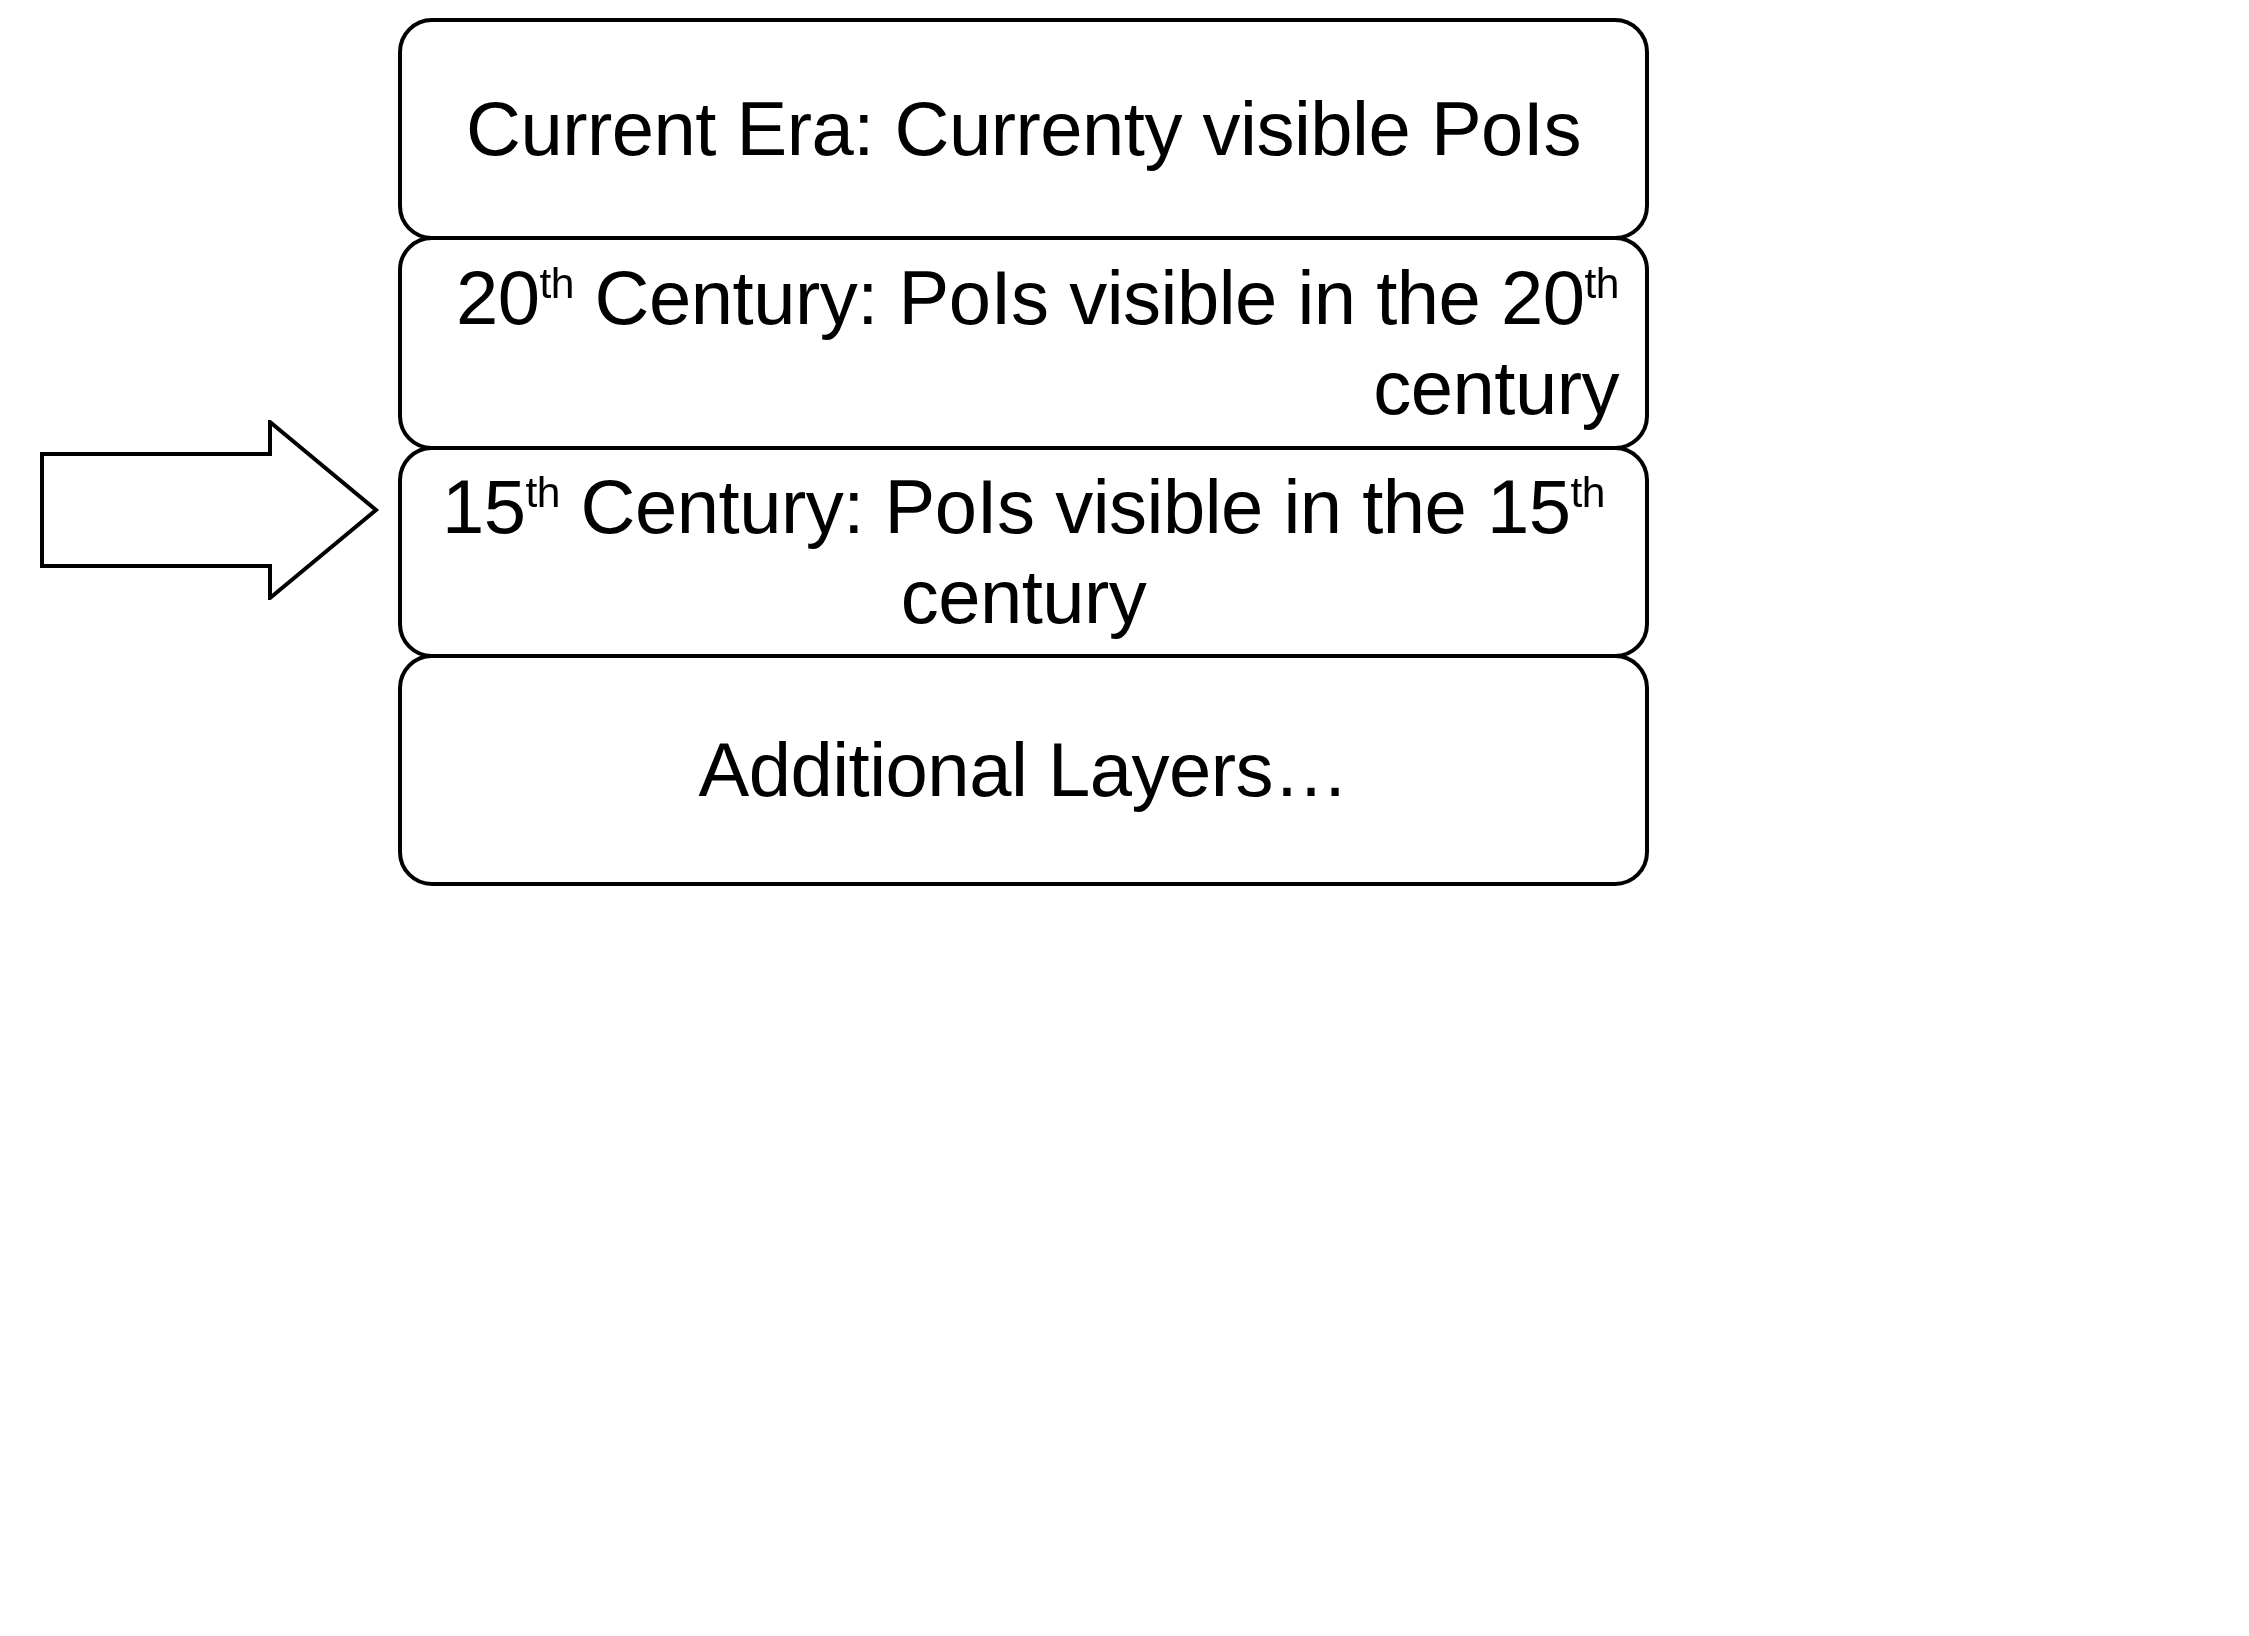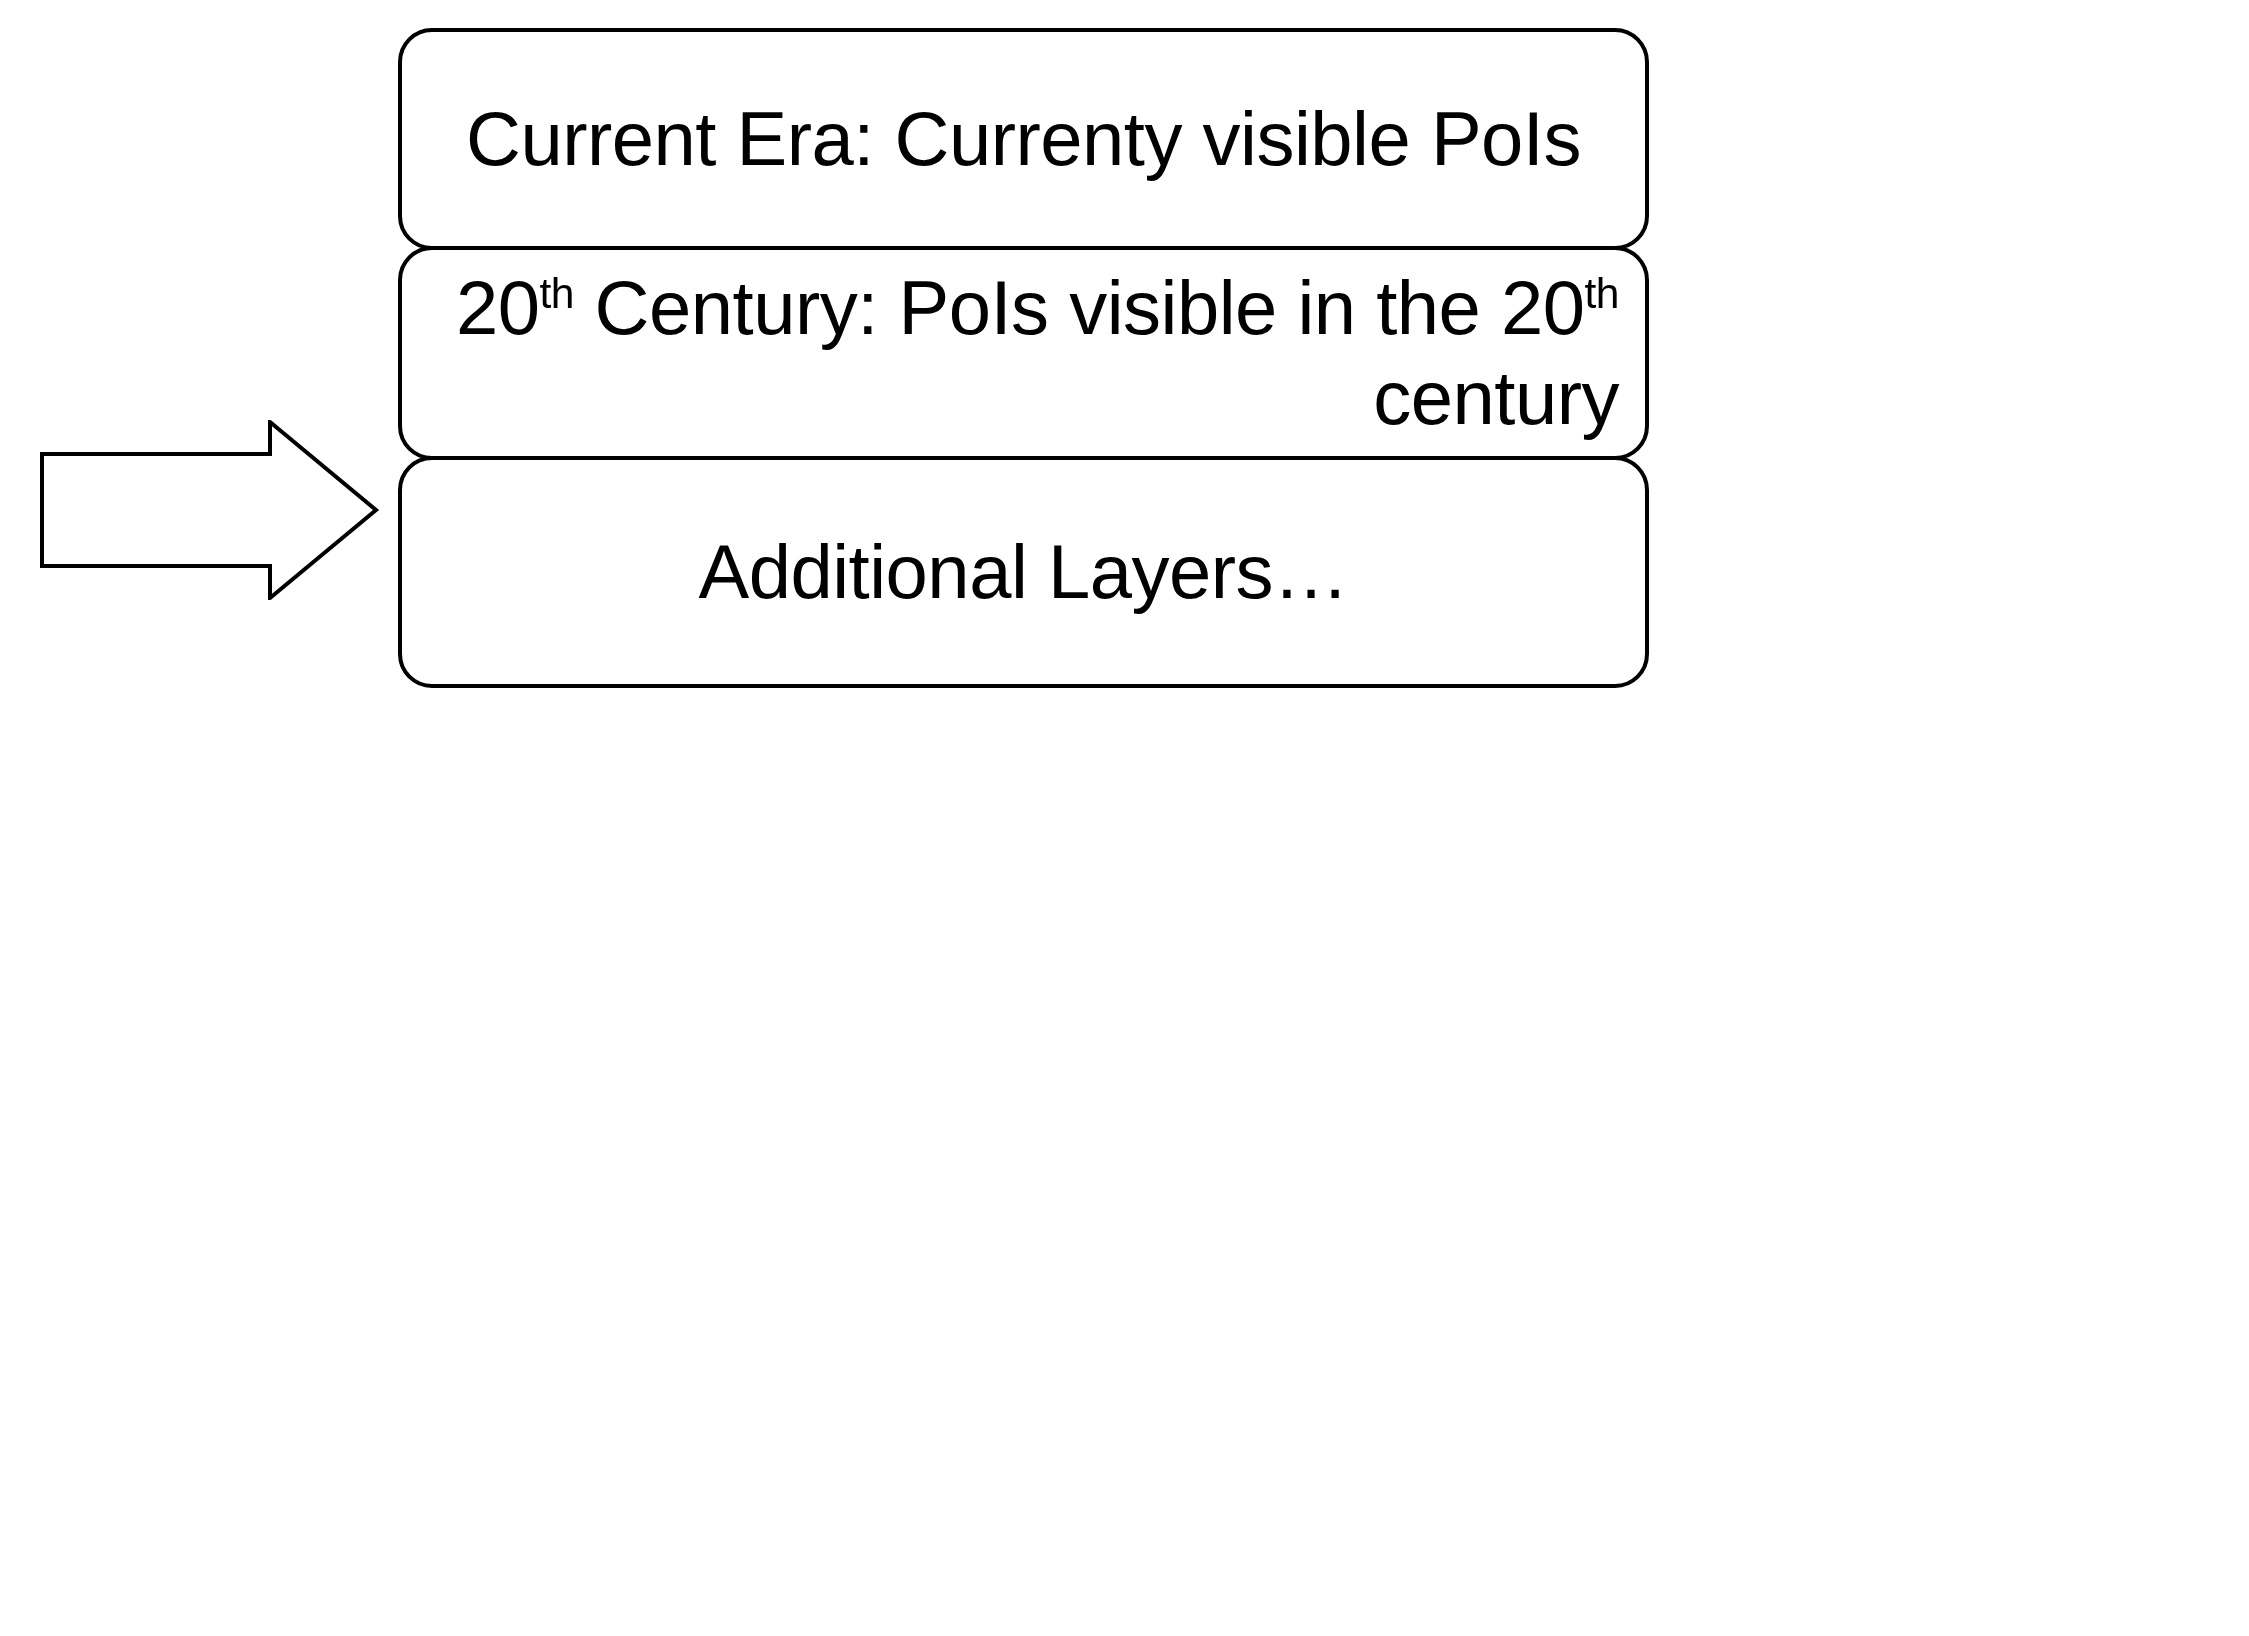--- a/index.html
+++ b/index.html
@@ -23,21 +23,21 @@
     left: 20px;
     top: 420px;
     width: 370px;
     height: 180px;
   }
 
   
   #layer-stack {
     position: absolute;
     left: 398px;
-    top: 28px;
+    top: 18px;
     width: 1251px;
   }
 
   .layer-box {
     box-sizing: border-box;
     border: 4px solid #000000;
     border-radius: 34px;
     background: #ffffff;
     display: flex;
     align-items: center;
@@ -94,20 +94,25 @@
         <span>Current Era: Currenty visible PoIs</span>
       </div>
     </div>
 
     <div class="layer-box" id="box-20th-century">
       <div class="label">
         <span>20</span><sup>th</sup><span> Century: PoIs visible in the </span><span>20</span><sup>th</sup><span> century</span>
       </div>
     </div>
 
+    <div class="layer-box" id="box-15th-century">
+      <div class="label">
+        <span>15</span><sup>th</sup><span> Century: PoIs visible in the </span><span>15</span><sup>th</sup><span> century</span>
+      </div>
+    </div>
 
 
     <div class="layer-box" id="box-additional">
       <div class="label">
         <span>Additional Layers…</span>
       </div>
     </div>
 
   </div>
 </div>

